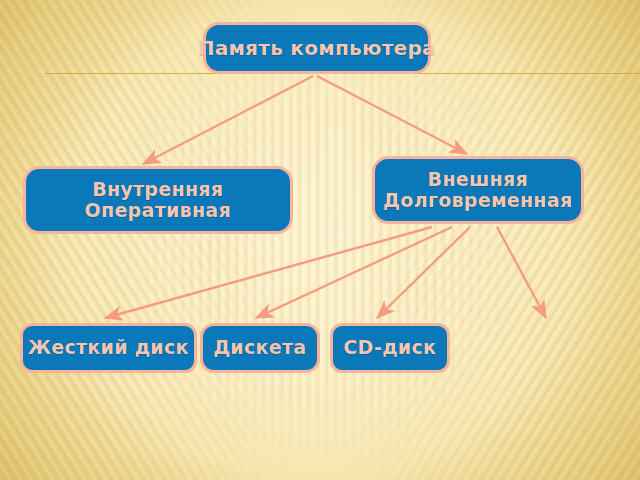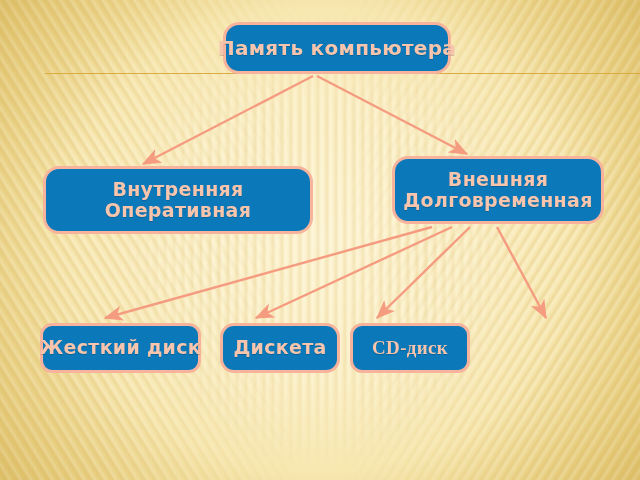--- a/index.html
+++ b/index.html
@@ -105,21 +105,20 @@
     display: flex;
     align-items: center;
     justify-content: center;
     color: #f7c5ad;
     font-weight: bold;
     text-align: center;
     line-height: 1.12;
     white-space: nowrap;
     letter-spacing: 0.3px;
     text-shadow: 0 1px 0 rgba(0,0,0,0.18);
-    margin-left: 20px;
   }
   .node .label {
     display: block;
     white-space: nowrap;
   }
   
   .node.overflow {
     overflow: visible;
   }
 
@@ -141,23 +140,23 @@
     font-size: 19px;
     border-radius: 16px;
   }
 
   .node-leaf {
     top: 323px;
     height: 50px;
     font-size: 19px;
     border-radius: 12px;
   }
-  #node-hdd   { left: 20px;  width: 161px; }
+  #node-hdd   { left: 20px;  width: 177px; }
   #node-fdd   { left: 200px; width: 120px; border-radius: 14px; }
-  #node-cd    { left: 330px; width: 120px; font-family: Liberation Serif, serif; }
+  #node-cd    { left: 330px; width: 120px; }
   #node-flash { left: 462px; width: 151px; }
 </style>
 </head>
 <body>
 
 <div id="slide">
 
   <div class="bg-base"></div>
   <div class="bg-stripes-d1"></div>
   <div class="bg-stripes-d2"></div>

